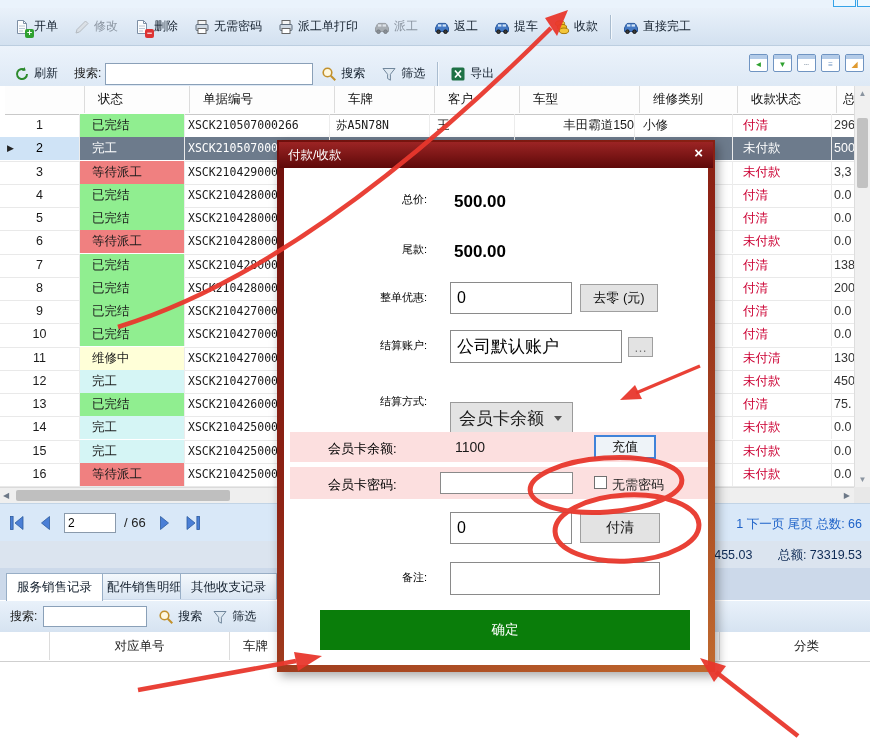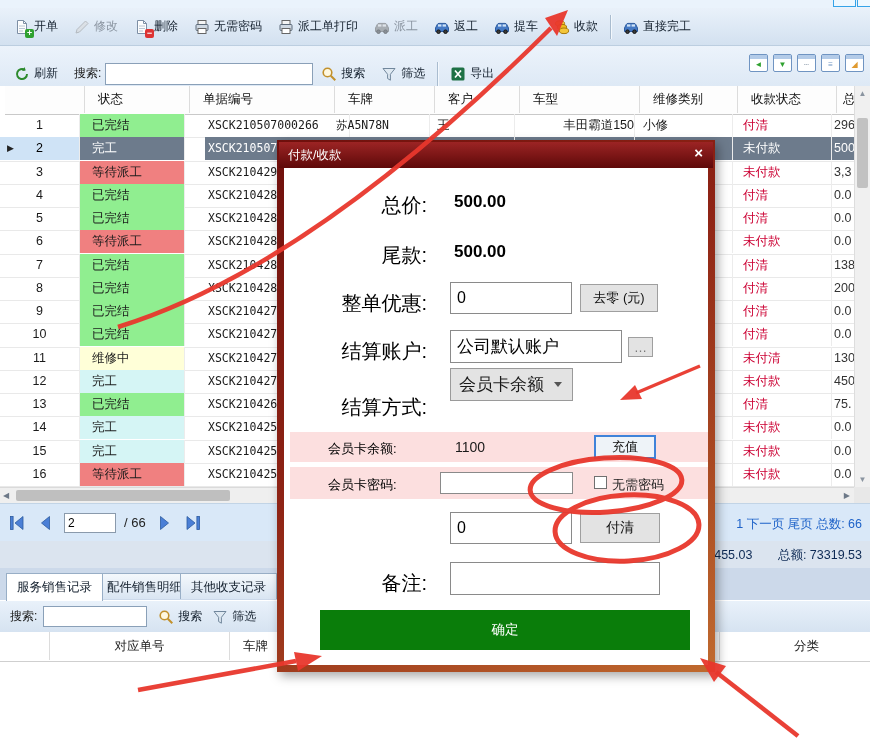--- a/index.html
+++ b/index.html
@@ -35,21 +35,21 @@
   
   .grid{left:0;top:86px;width:854px;height:400px;background:#fff;}
   .ghead{position:absolute;left:5px;top:0;width:854px;height:28px;background:#fdfdfd;border-bottom:1px solid #c9c9c9;}
   .gh{position:absolute;top:0;height:27px;line-height:27px;padding-left:13px;box-sizing:border-box;
       border-right:1px solid #dcdcdc;font-size:12.5px;color:#111;overflow:hidden;white-space:nowrap;}
   .trow{position:absolute;left:0;width:854px;height:23.25px;border-bottom:1px solid #e9e9e9;}
   .c{position:absolute;top:0;height:23px;line-height:23px;box-sizing:border-box;border-right:1px solid #ececec;
      overflow:hidden;white-space:nowrap;font-size:12.5px;}
   .c0{left:0;width:80px;text-align:center;}
   .c1{left:80px;width:105px;padding-left:12px;}
-  .c2{left:185px;width:145px;padding-left:3px;font-family:"DejaVu Sans Mono","Liberation Mono",monospace;font-size:11.5px;margin-left:20px;}
+  .c2{left:185px;width:145px;padding-left:3px;font-family:"DejaVu Sans Mono","Liberation Mono",monospace;font-size:11.5px;}
   .c3{left:330px;width:100px;padding-left:6px;font-family:"DejaVu Sans Mono","Liberation Mono",monospace;font-size:11.5px;}
   .c4{left:430px;width:85px;padding-left:7px;}
   .c5{left:515px;width:120px;padding-left:7px;text-align:right;}
   .c6{left:635px;width:98px;padding-left:8px;}
   .c7{left:733px;width:99px;padding-left:10px;color:var(--pay-text,#cc0033);}
   .c8{left:832px;width:22px;padding-left:2px;color:#333;border-right:none;}
   .st-done{background:var(--status-done,#90ee90);}
   .st-finished{background:var(--status-finished,#d5f5f5);}
   .st-wait{background:var(--status-wait,#f08080);}
   .st-repair{background:var(--status-repair,#ffffd8);}
@@ -92,21 +92,21 @@
   .bth{position:absolute;top:0;height:28px;line-height:28px;border-right:1px solid #dcdcdc;box-sizing:border-box;
        font-size:12.5px;overflow:hidden;white-space:nowrap;}
 
   
   .modal{left:277px;top:140px;width:438px;height:532px;z-index:40;
          background:linear-gradient(145deg,#6e0f0c,#8f2415 45%,#c06a2e);box-shadow:3px 4px 10px rgba(0,0,0,.35);}
   .mtitle{position:absolute;left:2px;top:2px;right:2px;height:26px;background:linear-gradient(#9c2424,#5e0909);
           color:#fff;font-size:12.5px;line-height:26px;padding-left:9px;}
   .mclose{position:absolute;right:12px;top:4px;color:#fff;font-size:15px;font-weight:bold;line-height:18px;cursor:default;}
   .mbody{position:absolute;left:7px;top:28px;width:424px;height:497px;background:#fff;}
-  .dlabel{position:absolute;left:0;width:143px;text-align:right;font-size:20px;color:#000;}
+  .dlabel{position:absolute;left:0;width:143px;text-align:right;font-size:11px;color:#000;}
   .dvalue{position:absolute;left:170px;font-size:17px;font-weight:600;color:#000;}
   .dinput{position:absolute;border:1px solid #8a8a8a;background:#fff;font-family:inherit;font-size:16px;padding:0 6px;box-sizing:border-box;}
   .dbtn{position:absolute;background:#e3e3e3;border:1px solid #9f9f9f;font-size:13px;color:#111;
         display:flex;align-items:center;justify-content:center;box-sizing:border-box;}
   .dselect{position:absolute;left:166px;width:123px;height:33px;background:#e3e3e3;border:1px solid #9a9a9a;
            font-size:17px;display:flex;align-items:center;padding-left:8px;box-sizing:border-box;}
   .caret{margin-left:10px;width:0;height:0;border-left:4px solid transparent;border-right:4px solid transparent;border-top:5px solid #555;}
   .pinkrow{position:absolute;left:6px;width:418px;background:var(--pink-row,#fcdfdf);}
   .plabel{position:absolute;left:38px;font-size:13px;color:#000;}
   .cbox{position:absolute;width:13px;height:13px;border:1px solid #707070;background:#fff;box-sizing:border-box;}
@@ -600,21 +600,21 @@
 
       <div class="dlabel" style="top:122px;">整单优惠:</div>
       <input class="dinput" style="left: 166px; top: 114px; width: 122px; height: 32px;" value="0">
       <div class="dbtn" style="left:296px;top:116px;width:78px;height:28px;">去零 (元)</div>
 
       <div class="dlabel" style="top:170px;">结算账户:</div>
       <input class="dinput" style="left: 166px; top: 162px; width: 172px; height: 33px; font-size: 17px;" value="公司默认账户">
       <div class="dbtn" style="left:344px;top:169px;width:25px;height:20px;color:#777;">…</div>
 
       <div class="dlabel" style="top:226px;">结算方式:</div>
-      <div class="dselect" style="top:200px;">
+      <div class="dselect" style="top:234px;">
         <span>会员卡余额</span>
         <span class="caret"></span>
       </div>
 
       <div class="pinkrow" style="top:264px;height:30px;">
         <span class="plabel" style="top:8px;">会员卡余额:</span>
         <span class="abs" style="left:165px;top:7px;font-size:14px;">1100</span>
         <span class="dbtn" style="left:304px;top:3px;width:62px;height:24px;border:2px solid var(--recharge-border,#3f83d9);background:#eef3f8;">充值</span>
       </div>
 

